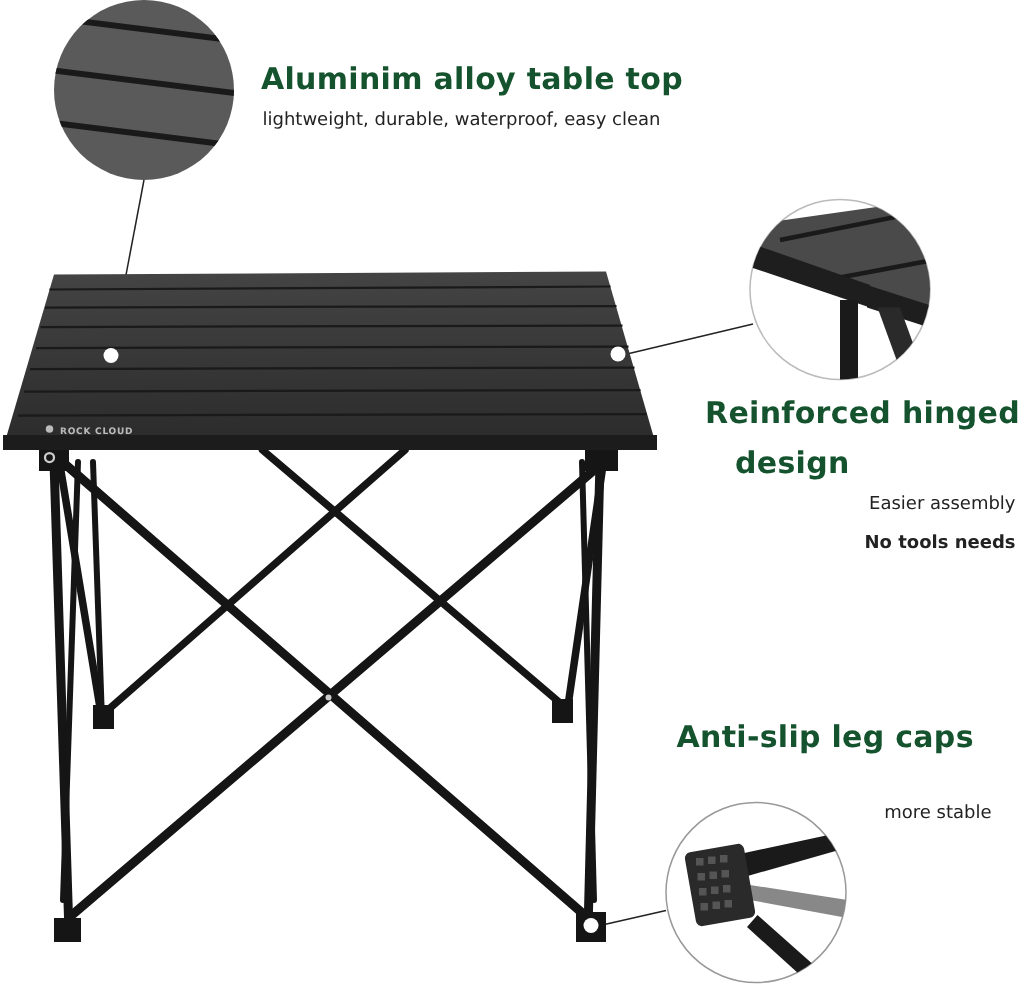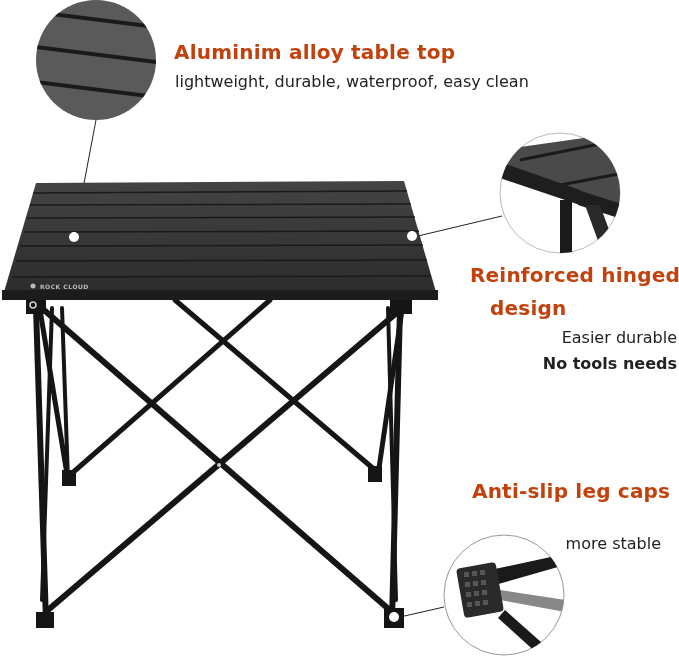--- a/index.html
+++ b/index.html
@@ -1,21 +1,21 @@
 <!DOCTYPE html>
 <html><head>
   <meta charset="utf-8">
   <style>
     html, body { margin: 0; padding: 0; background: #ffffff; }
     body { width: 679px; height: 657px; position: relative; overflow: hidden;
            font-family: "DejaVu Sans", "Liberation Sans", sans-serif; color: #111; }
     .abs { position: absolute; }
     svg.scene { position: absolute; left: 0; top: 0; }
-    .title { font-weight: bold; font-size: 20px; color: #c2410c; white-space: nowrap; letter-spacing: 0.2px; }
-    .sub { font-size: 16px; color: #222; white-space: nowrap; }
+    .title { font-weight: bold; font-size: 20px; color: #14532d; white-space: nowrap; letter-spacing: 0.2px; }
+    .sub { font-size: 12px; color: #222; white-space: nowrap; }
     .right { text-align: right; }
   </style>
 </head>
 <body>
 
 <svg class="scene" width="679" height="657" viewBox="0 0 679 657">
   <defs>
     <clipPath id="c1">
         <circle cx="96" cy="60" r="60"></circle>
       </clipPath>
@@ -124,17 +124,17 @@
     <circle cx="33" cy="286" r="2.5" fill="#bbb"></circle>
     <text x="40" y="289" font-size="6" fill="#bbb" font-family="DejaVu Sans, sans-serif" font-weight="bold" letter-spacing="0.5">ROCK CLOUD</text>
   </g>
 </svg>
 
 <div class="abs title" style="left:174px; top:40px;">Aluminim alloy table top</div>
 <div class="abs sub" style="left:175px; top:72px;">lightweight, durable, waterproof, easy clean</div>
 
 <div class="abs title" style="left:470px; top:263px;">Reinforced hinged</div>
 <div class="abs title" style="left:470px; top:296px;margin-left:20px;">design</div>
-<div class="abs sub right" style="right:2px; top:328px;">Easier durable</div>
+<div class="abs sub right" style="right:2px; top:328px;">Easier assembly</div>
 <div class="abs sub right" style="right:2px; top:354px;font-weight:bold;">No tools needs</div>
 
-<div class="abs title" style="left:472px; top:479px;">Anti-slip leg caps</div>
+<div class="abs title" style="left:451px; top:479px;">Anti-slip leg caps</div>
 <div class="abs sub right" style="right:18px; top:510px;margin-top:24px;">more stable</div>
 
 </body></html>

